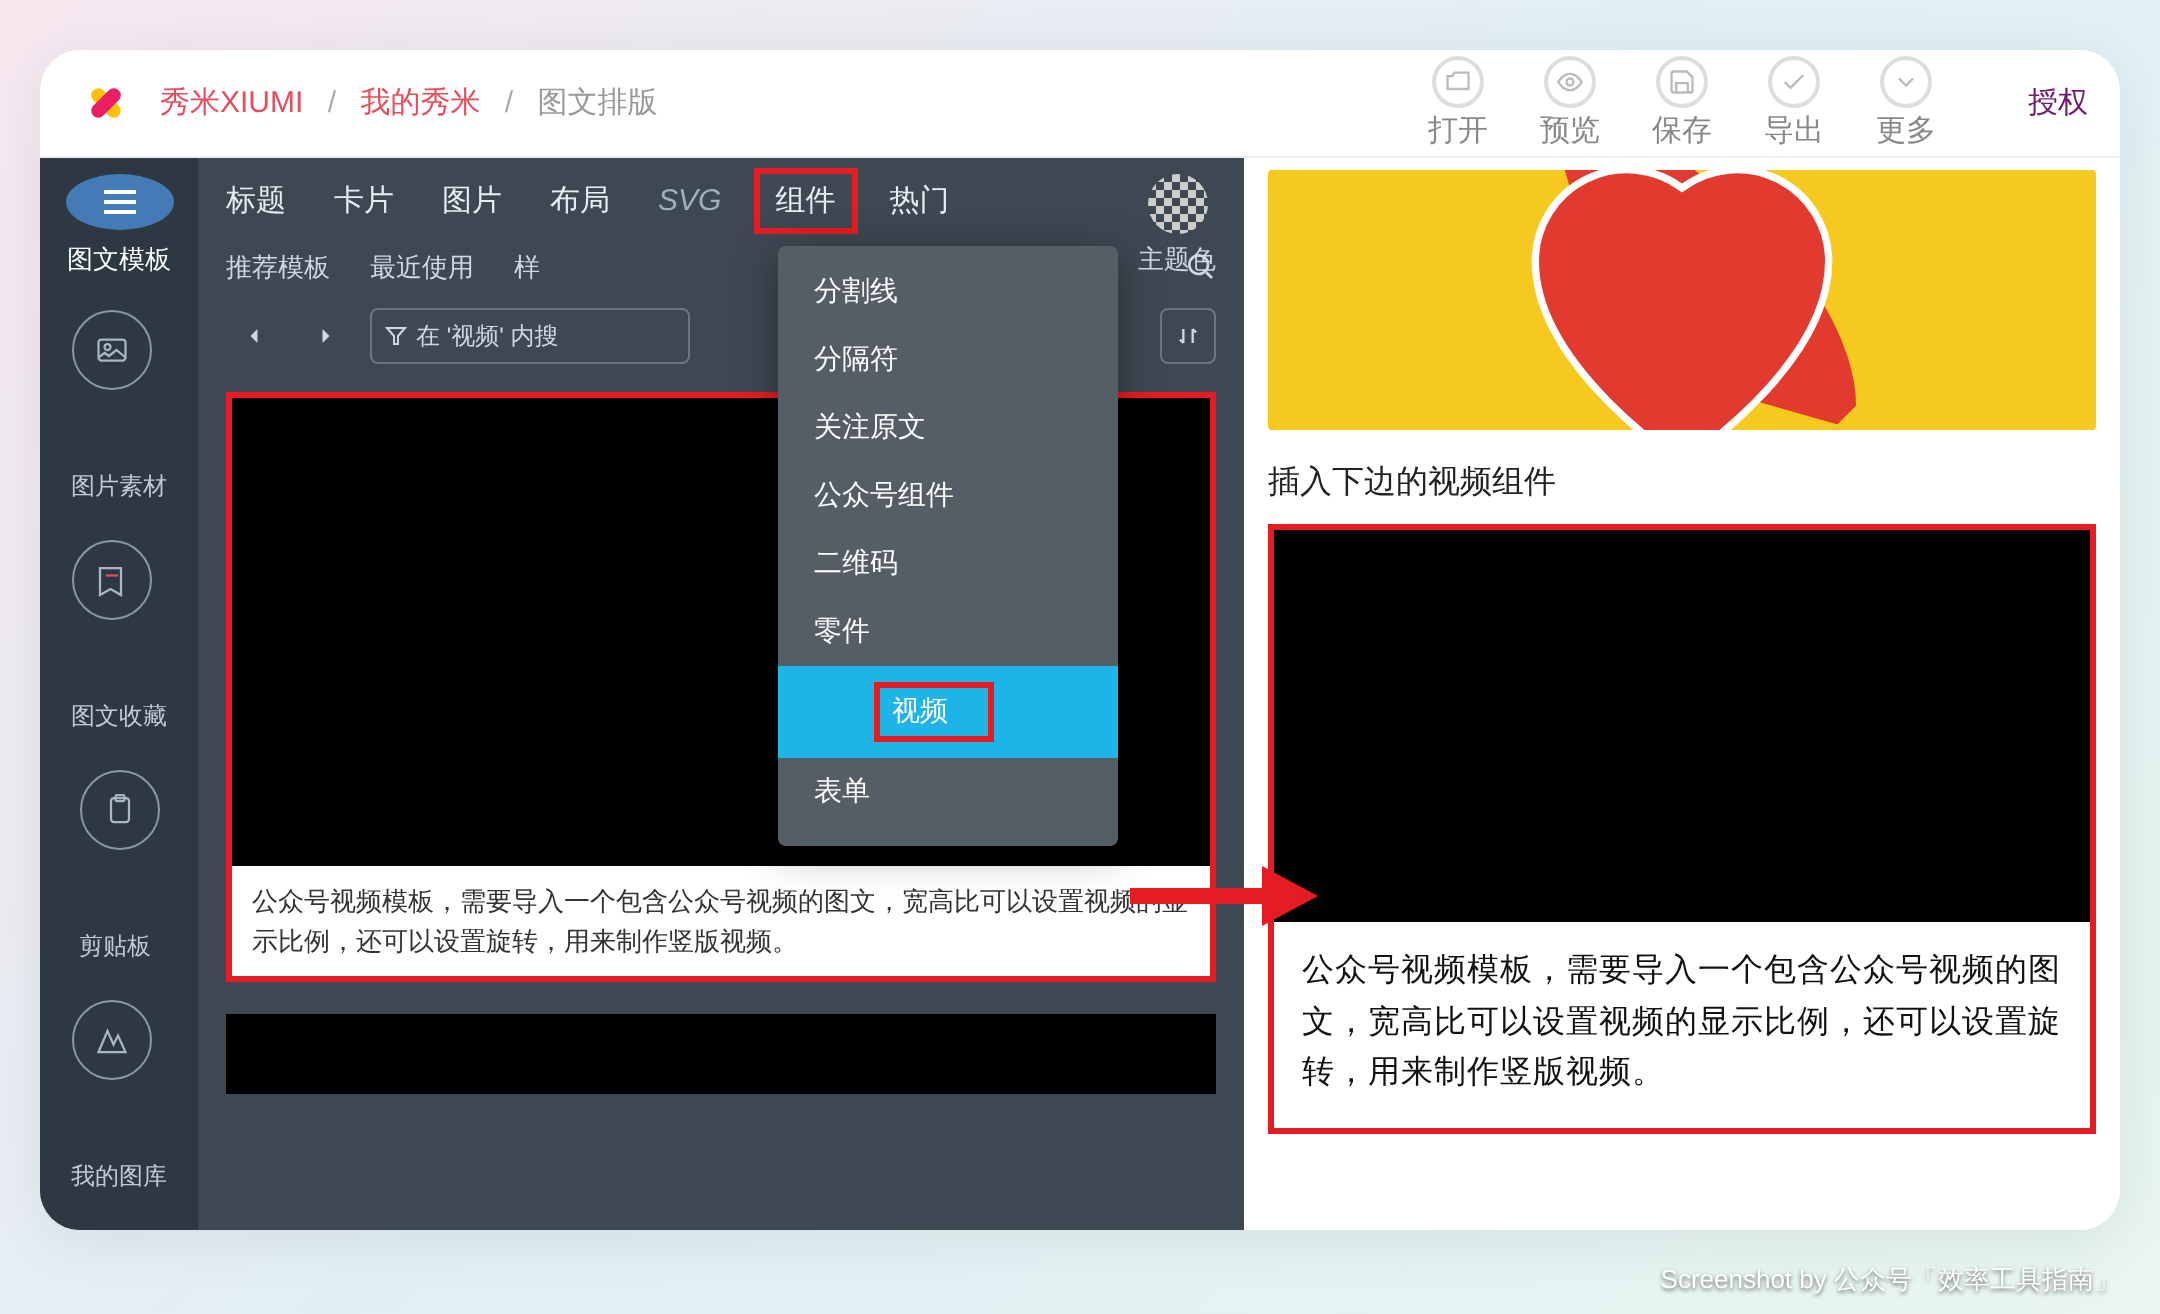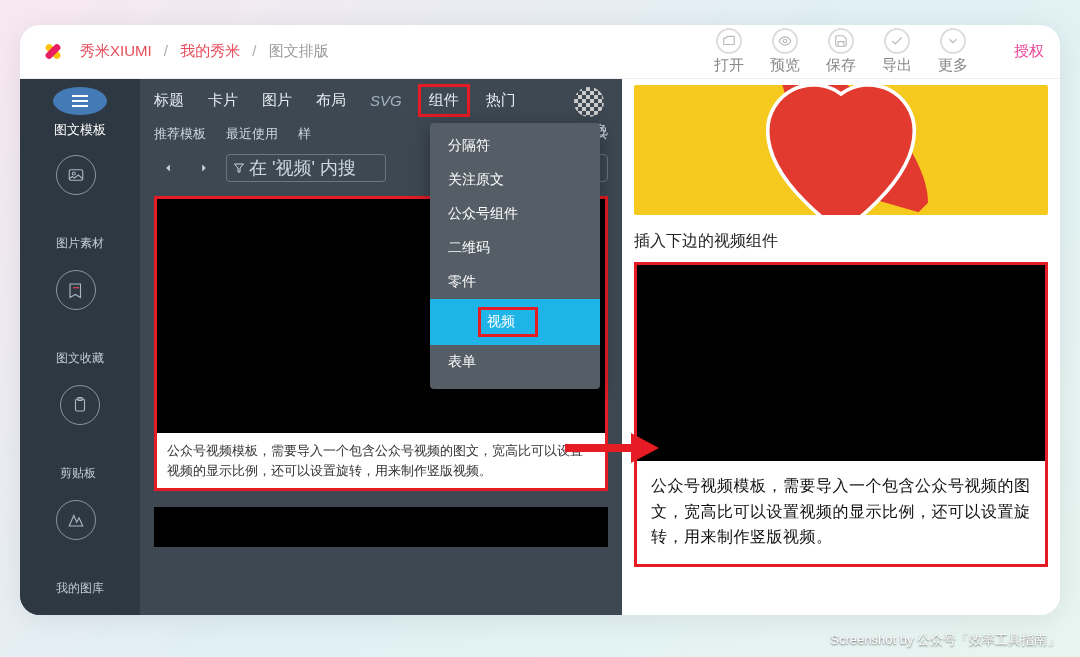--- a/index.html
+++ b/index.html
@@ -36,28 +36,28 @@
     .logo .x1 { position:absolute; width: 18px; height: 7px; background:#ffc107; transform: rotate(45deg); top:13px; left:8px; border-radius:4px; }
     .logo .x2 { position:absolute; width: 18px; height: 7px; background:#e91e63; transform: rotate(-45deg); top:13px; left:8px; border-radius:4px; }
     .breadcrumbs { font-size: 15px; }
     .breadcrumbs a { color: #e74c5b; text-decoration: none; }
     .breadcrumbs .sep { color: #aaa; margin: 0 8px; }
     .breadcrumbs .current { color: #999; }
     .top-actions { margin-left: auto; display: flex; gap: 26px; align-items: center; }
     .top-action { display: flex; flex-direction: column; align-items: center; gap: 2px; cursor: pointer; }
     .top-action .circ { width: 26px; height: 26px; border: 2px solid #ddd; border-radius: 50%; display:flex; align-items:center; justify-content:center; color:#bbb; }
     .top-action span { font-size: 15px; color: #888; }
-    .auth { color: #ec4899; font-size: 15px; margin-left: 20px; }
+    .auth { color: #701a75; font-size: 15px; margin-left: 20px; }
     
     .main { flex:1; display: flex; overflow: hidden; }
     .left-panel { width: 602px; background: #3d4852; display: flex; position: relative; }
     .right-panel { flex:1; background:#fff; padding: 0 12px 12px 12px; overflow: hidden; }
     
     .side-rail {
-      width: 120px;
+      width: 79px;
       background: #2d3842;
       display: flex; flex-direction: column; align-items: center;
       padding-top: 8px;
     }
     .side-main-btn {
       width: 54px; height: 54px; background: #447ab5; border-radius: 50%;
       display:flex; align-items:center; justify-content:center; margin-bottom: 6px;
     }
     .side-main-btn .bars { display:flex; flex-direction:column; gap:3px; }
     .side-main-btn .bars i { width:16px; height:2px; background:#fff; display:block; }
@@ -74,21 +74,21 @@
     .tabs1 .highlight-box .tab1 { color:#e6ecf2; }
     .sub-row { display:flex; padding: 4px 14px 10px; gap: 20px; font-size:13px; color:#cfd8e0; }
     .swatch { width: 30px; height: 30px; border-radius:50%;
       background-image: linear-gradient(45deg,#ccc 25%,transparent 25%),linear-gradient(-45deg,#ccc 25%,transparent 25%),linear-gradient(45deg,transparent 75%,#ccc 75%),linear-gradient(-45deg,transparent 75%,#ccc 75%);
       background-size:8px 8px; background-position:0 0,0 4px,4px -4px,-4px 0; }
     .theme-color { color:#cfd8e0; font-size:13px; text-align:center; }
     .theme-wrap { position:absolute; right:14px; top:8px; display:flex; flex-direction:column; align-items:center; gap:4px; } 
     
     .toolbar { display:flex; align-items:center; padding: 0 14px 6px; gap:8px; }
     .tool-btn { width:28px; height:28px; display:flex; align-items:center; justify-content:center; color:#cfd8e0; cursor:pointer; }
-    .search-pill { flex:0 0 160px; height:28px; border:1px solid #6b7680; border-radius:4px; display:flex; align-items:center; padding:0 6px; color:#cfd8e0; font-size:18px; gap:4px; overflow:hidden; }
+    .search-pill { flex:0 0 160px; height:28px; border:1px solid #6b7680; border-radius:4px; display:flex; align-items:center; padding:0 6px; color:#cfd8e0; font-size:12px; gap:4px; overflow:hidden; }
     .sort-btn { width:28px; height:28px; border:1px solid #6b7680; border-radius:4px; display:flex; align-items:center; justify-content:center; color:#cfd8e0; margin-left:auto; }
     
     .dropdown {
       position:absolute; left: 290px; top: 44px;
       width: 170px; background:#555e66; border-radius:4px;
       box-shadow: 0 4px 20px rgba(0,0,0,.35);
       padding: 6px 0 10px; z-index:5;
     }
     .dropdown .dd-item { color:#fff; font-size:14px; padding: 8px 18px; cursor:pointer; }
     .dd-item.active { background:#1fb4e8;padding-left:48px; }
@@ -284,20 +284,21 @@
             <span>在 '视频' 内搜</span>
           </div>
           <div class="sort-btn">
             <svg width="14" height="14" viewBox="0 0 24 24" fill="none" stroke="currentColor" stroke-width="2">
                 <path d="M8 6v12M8 18l-3-3M16 18V6M16 6l3 3"></path>
               </svg>
           </div>
         </div>
 
         <div class="dropdown">
+          <div class="dd-item">分割线</div>
           <div class="dd-item">分隔符</div>
           <div class="dd-item">关注原文</div>
           <div class="dd-item">公众号组件</div>
           <div class="dd-item">二维码</div>
           <div class="dd-item">零件</div>
           <div class="dd-item active">
             <span class="dd-highlight">视频</span>
           </div>
           <div class="dd-item">表单</div>
         </div>

